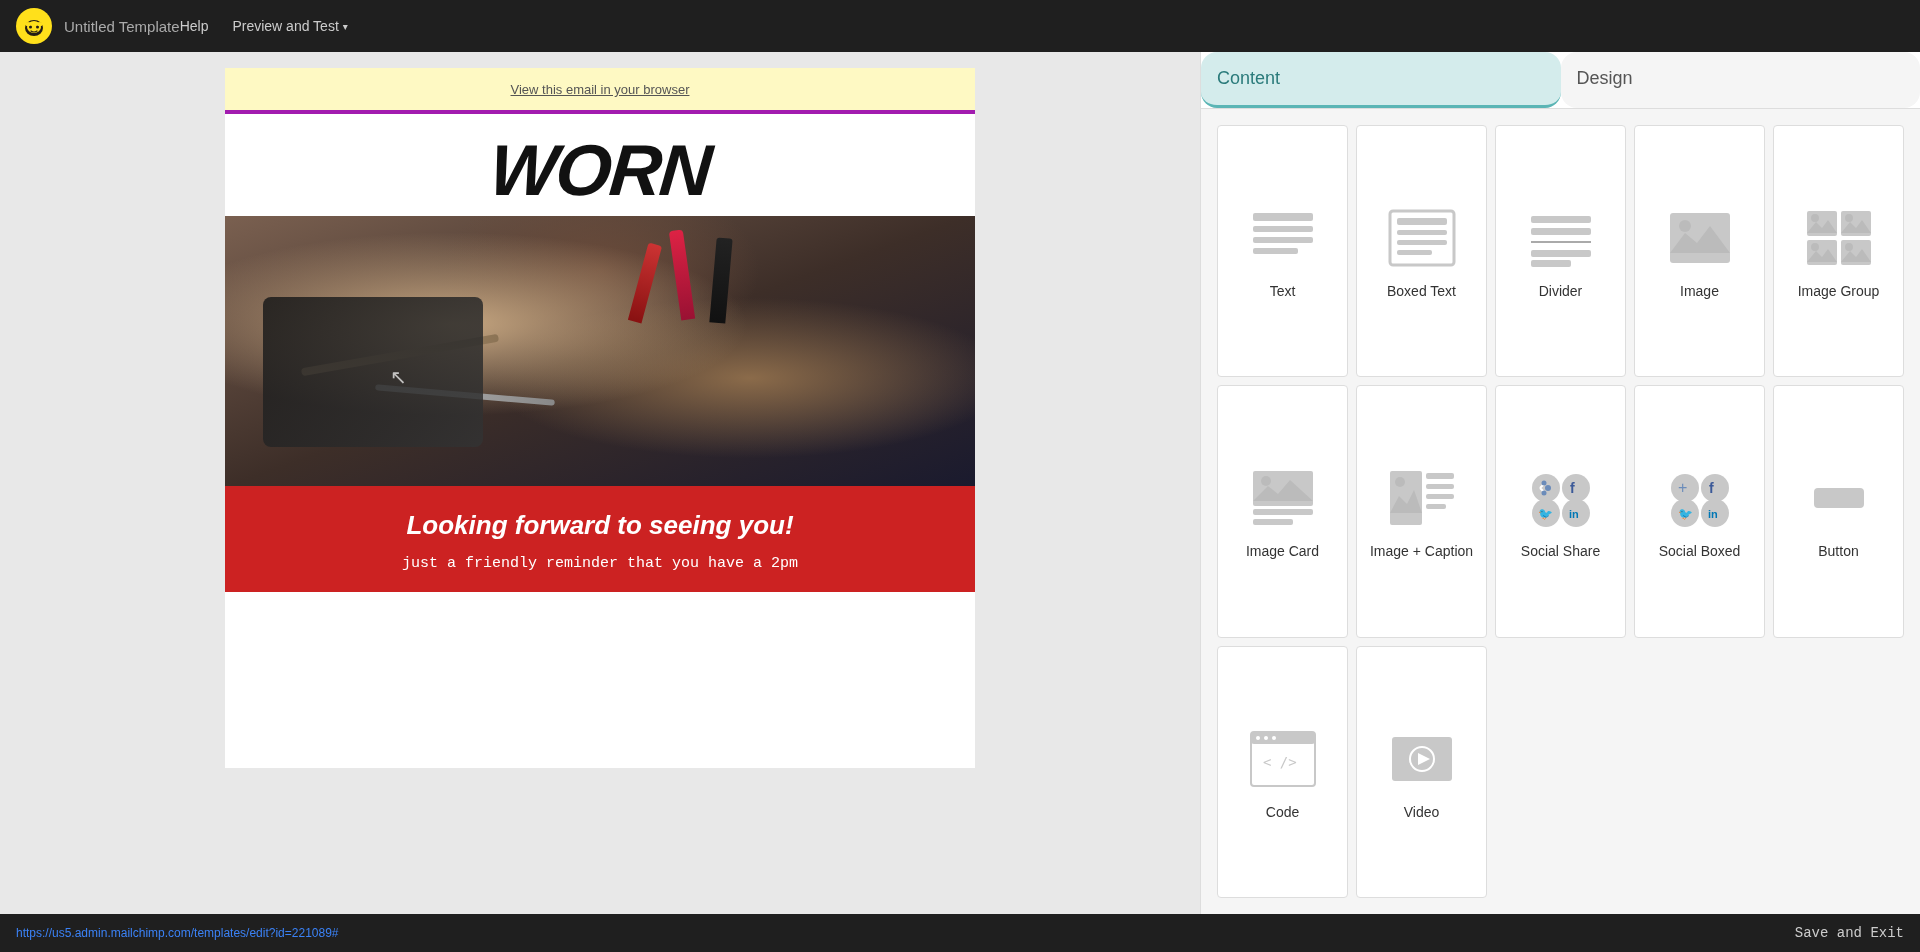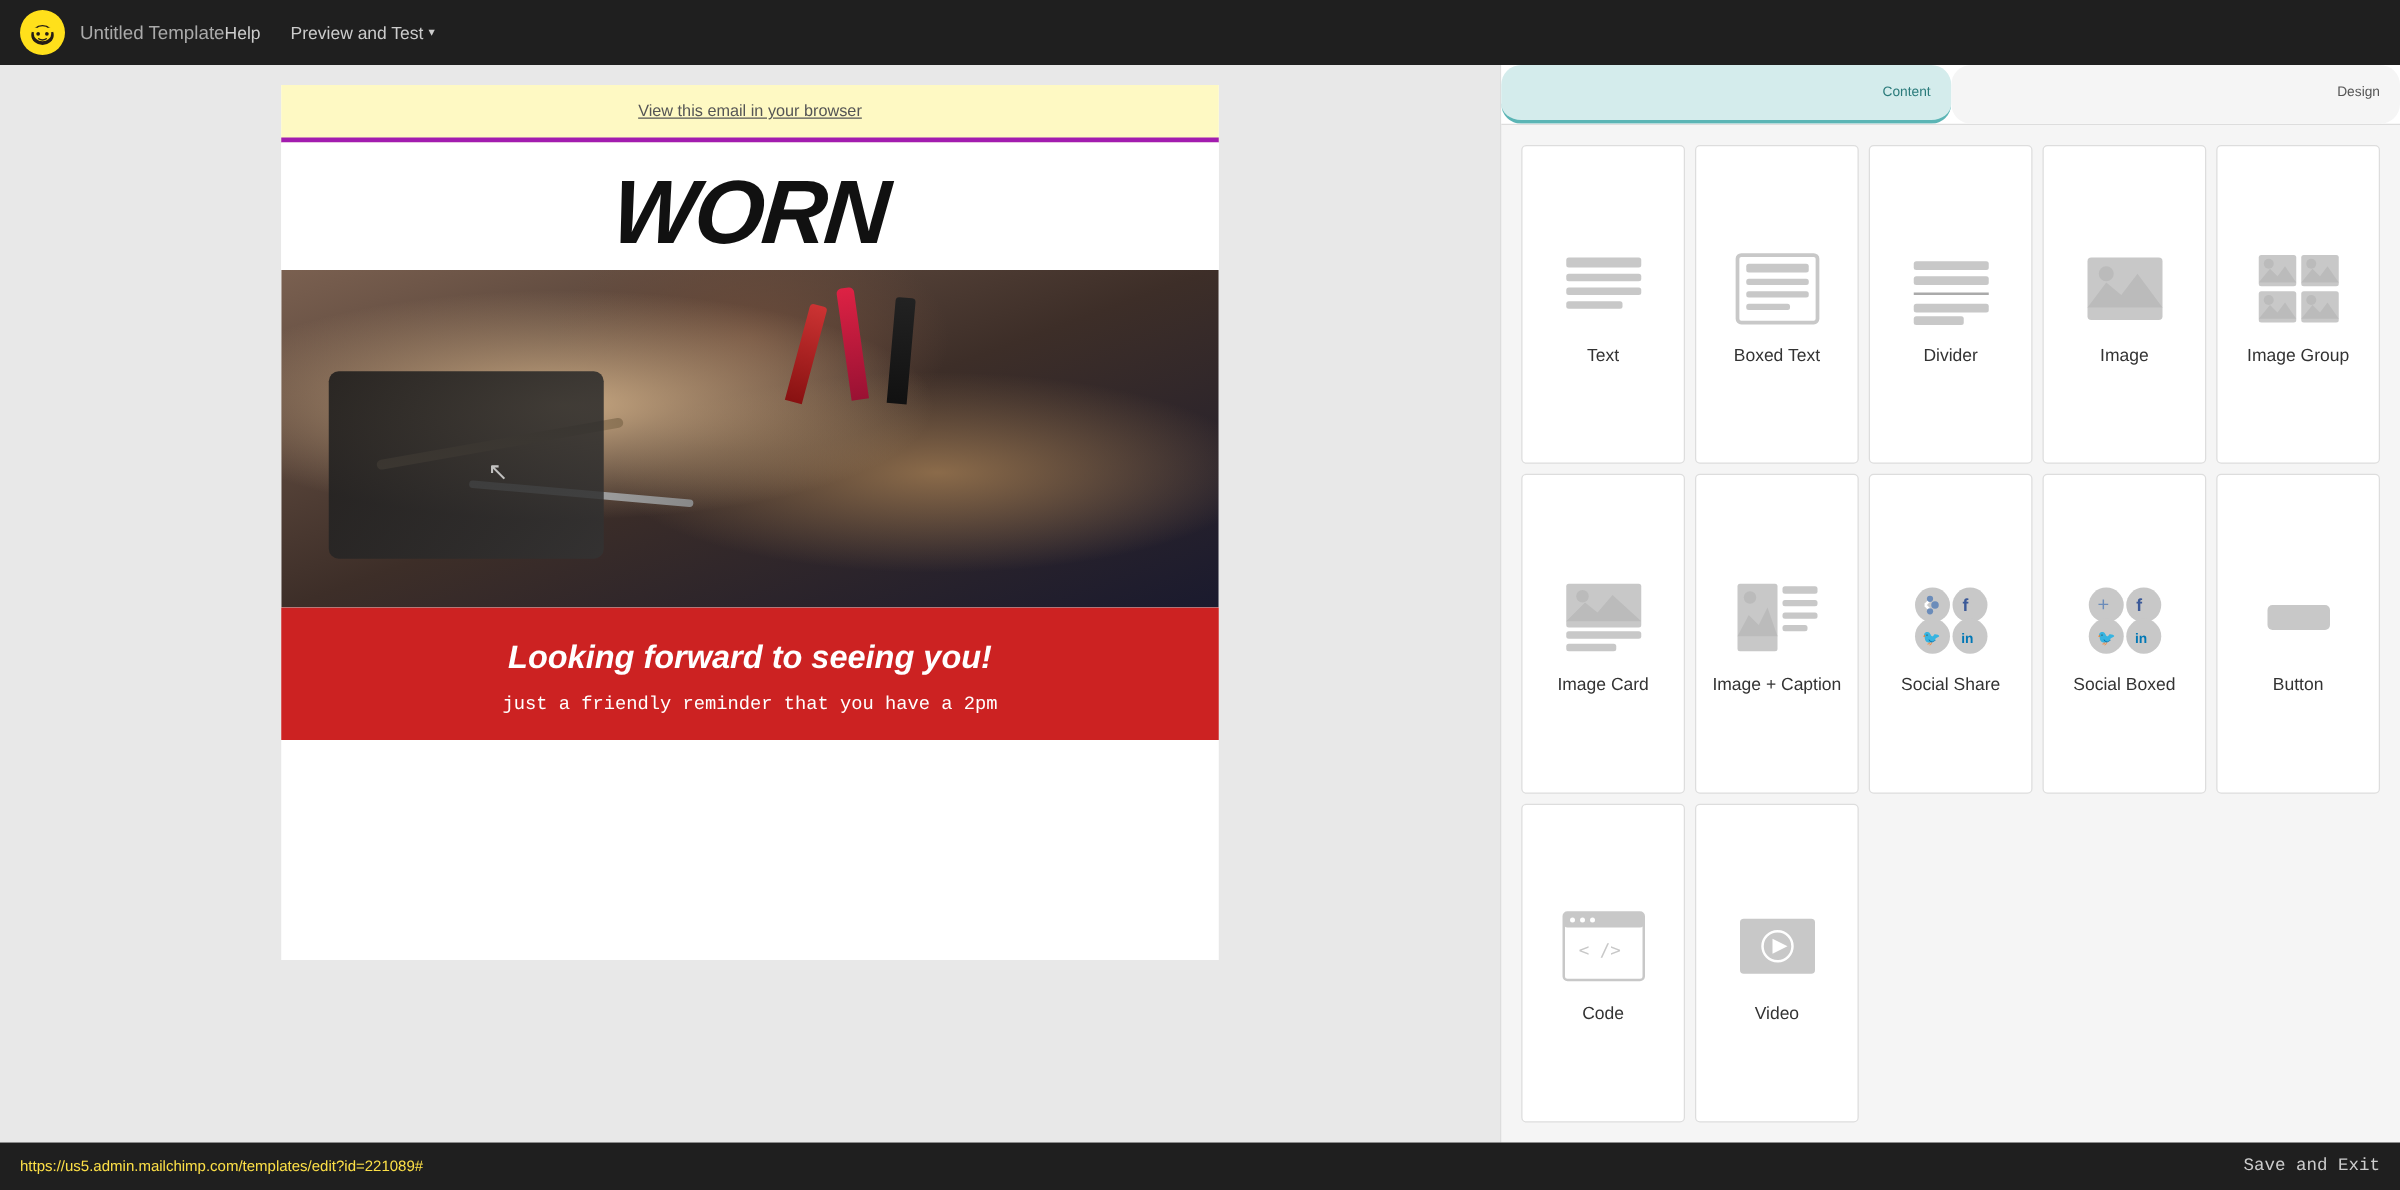--- a/index.html
+++ b/index.html
@@ -165,22 +165,22 @@
     
     .panel-tabs {
       display: flex;
       border-bottom: 1px solid #ddd;
       background: #fff;
       flex-shrink: 0;
     }
     .panel-tab {
       flex: 1;
       padding: 16px;
-      text-align: right;
-      font-size: 11px;
+      text-align: left;
+      font-size: 18px;
       font-weight: 500;
       cursor: pointer;
       border-bottom: 3px solid transparent;
       color: #555;
       background: #f5f5f5;
       border-radius: 16px;
     }
     .panel-tab.active {
       background: #d4ecec;
       color: #2b7b7b;
@@ -231,21 +231,21 @@
     .bottom-bar {
       height: 38px;
       background: #1f1f1f;
       display: flex;
       align-items: center;
       justify-content: space-between;
       padding: 0 16px;
       flex-shrink: 0;
     }
     .bottom-bar-url {
-      color: #fde047;
+      color: #3b82f6;
       font-size: 12px;
     }
     .save-exit-btn {
       color: #ccc;
       font-size: 14px;
       cursor: pointer;
       background: none;
       border: none;
       font-family: Liberation Mono, monospace;
     }

